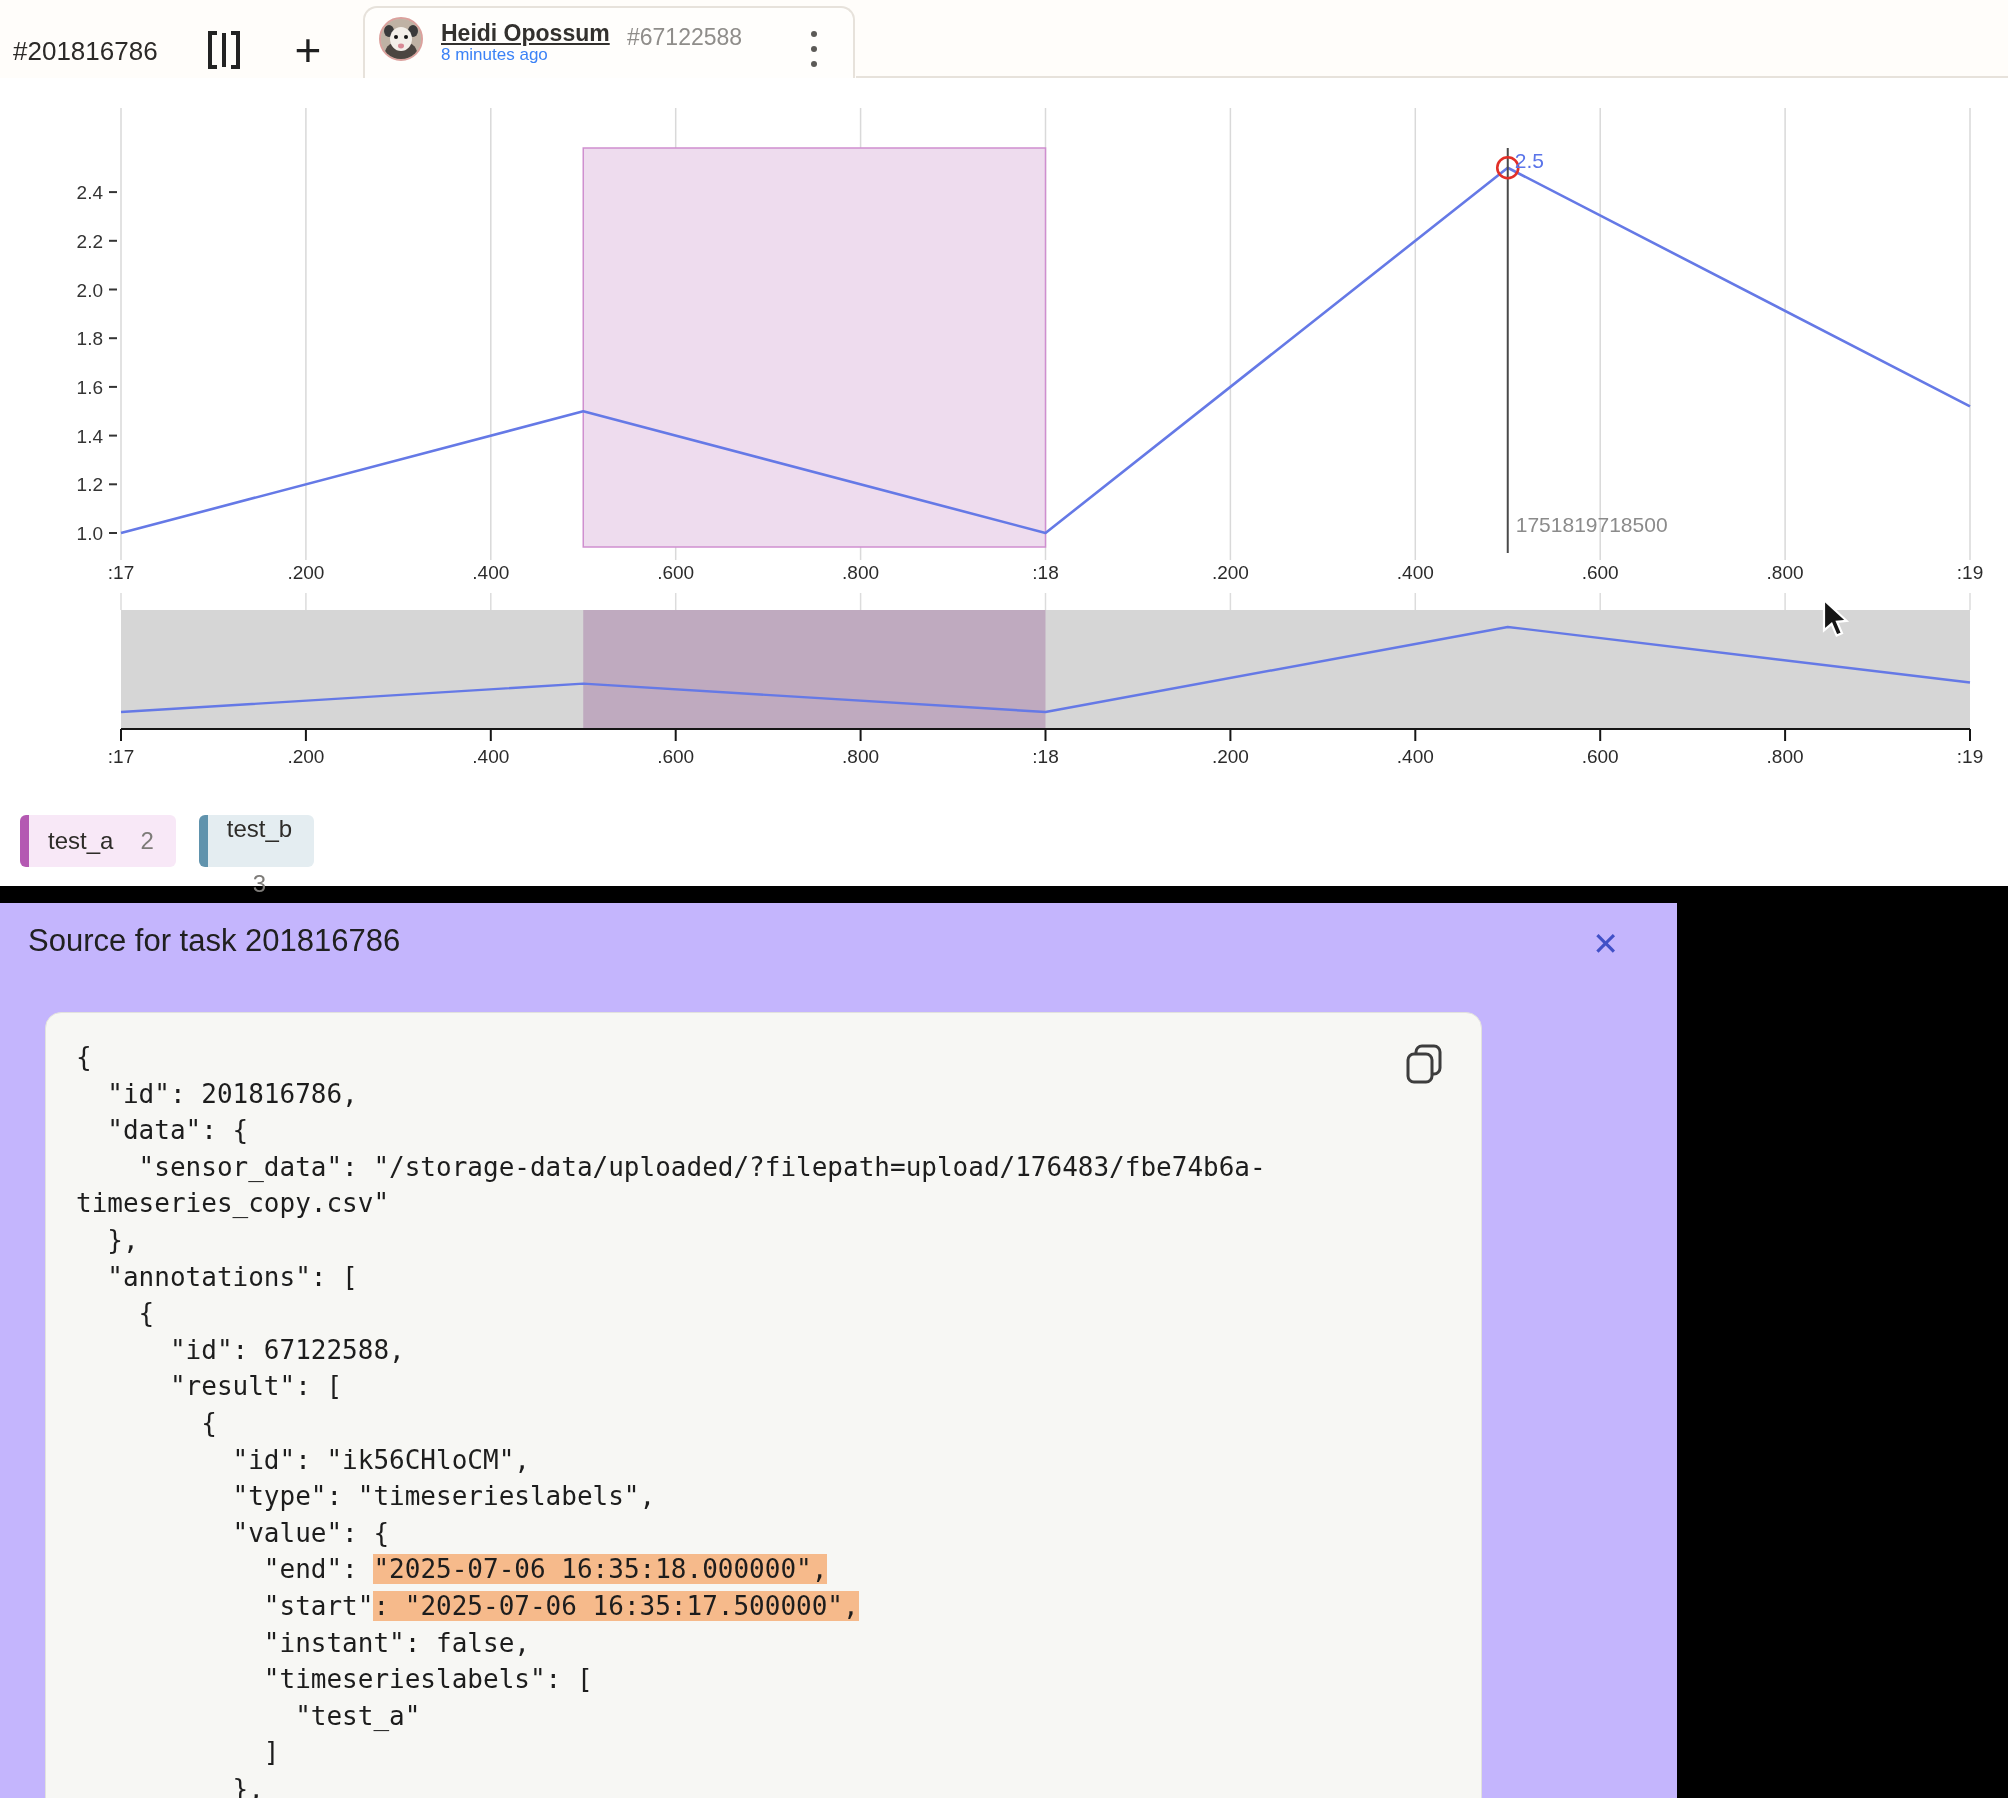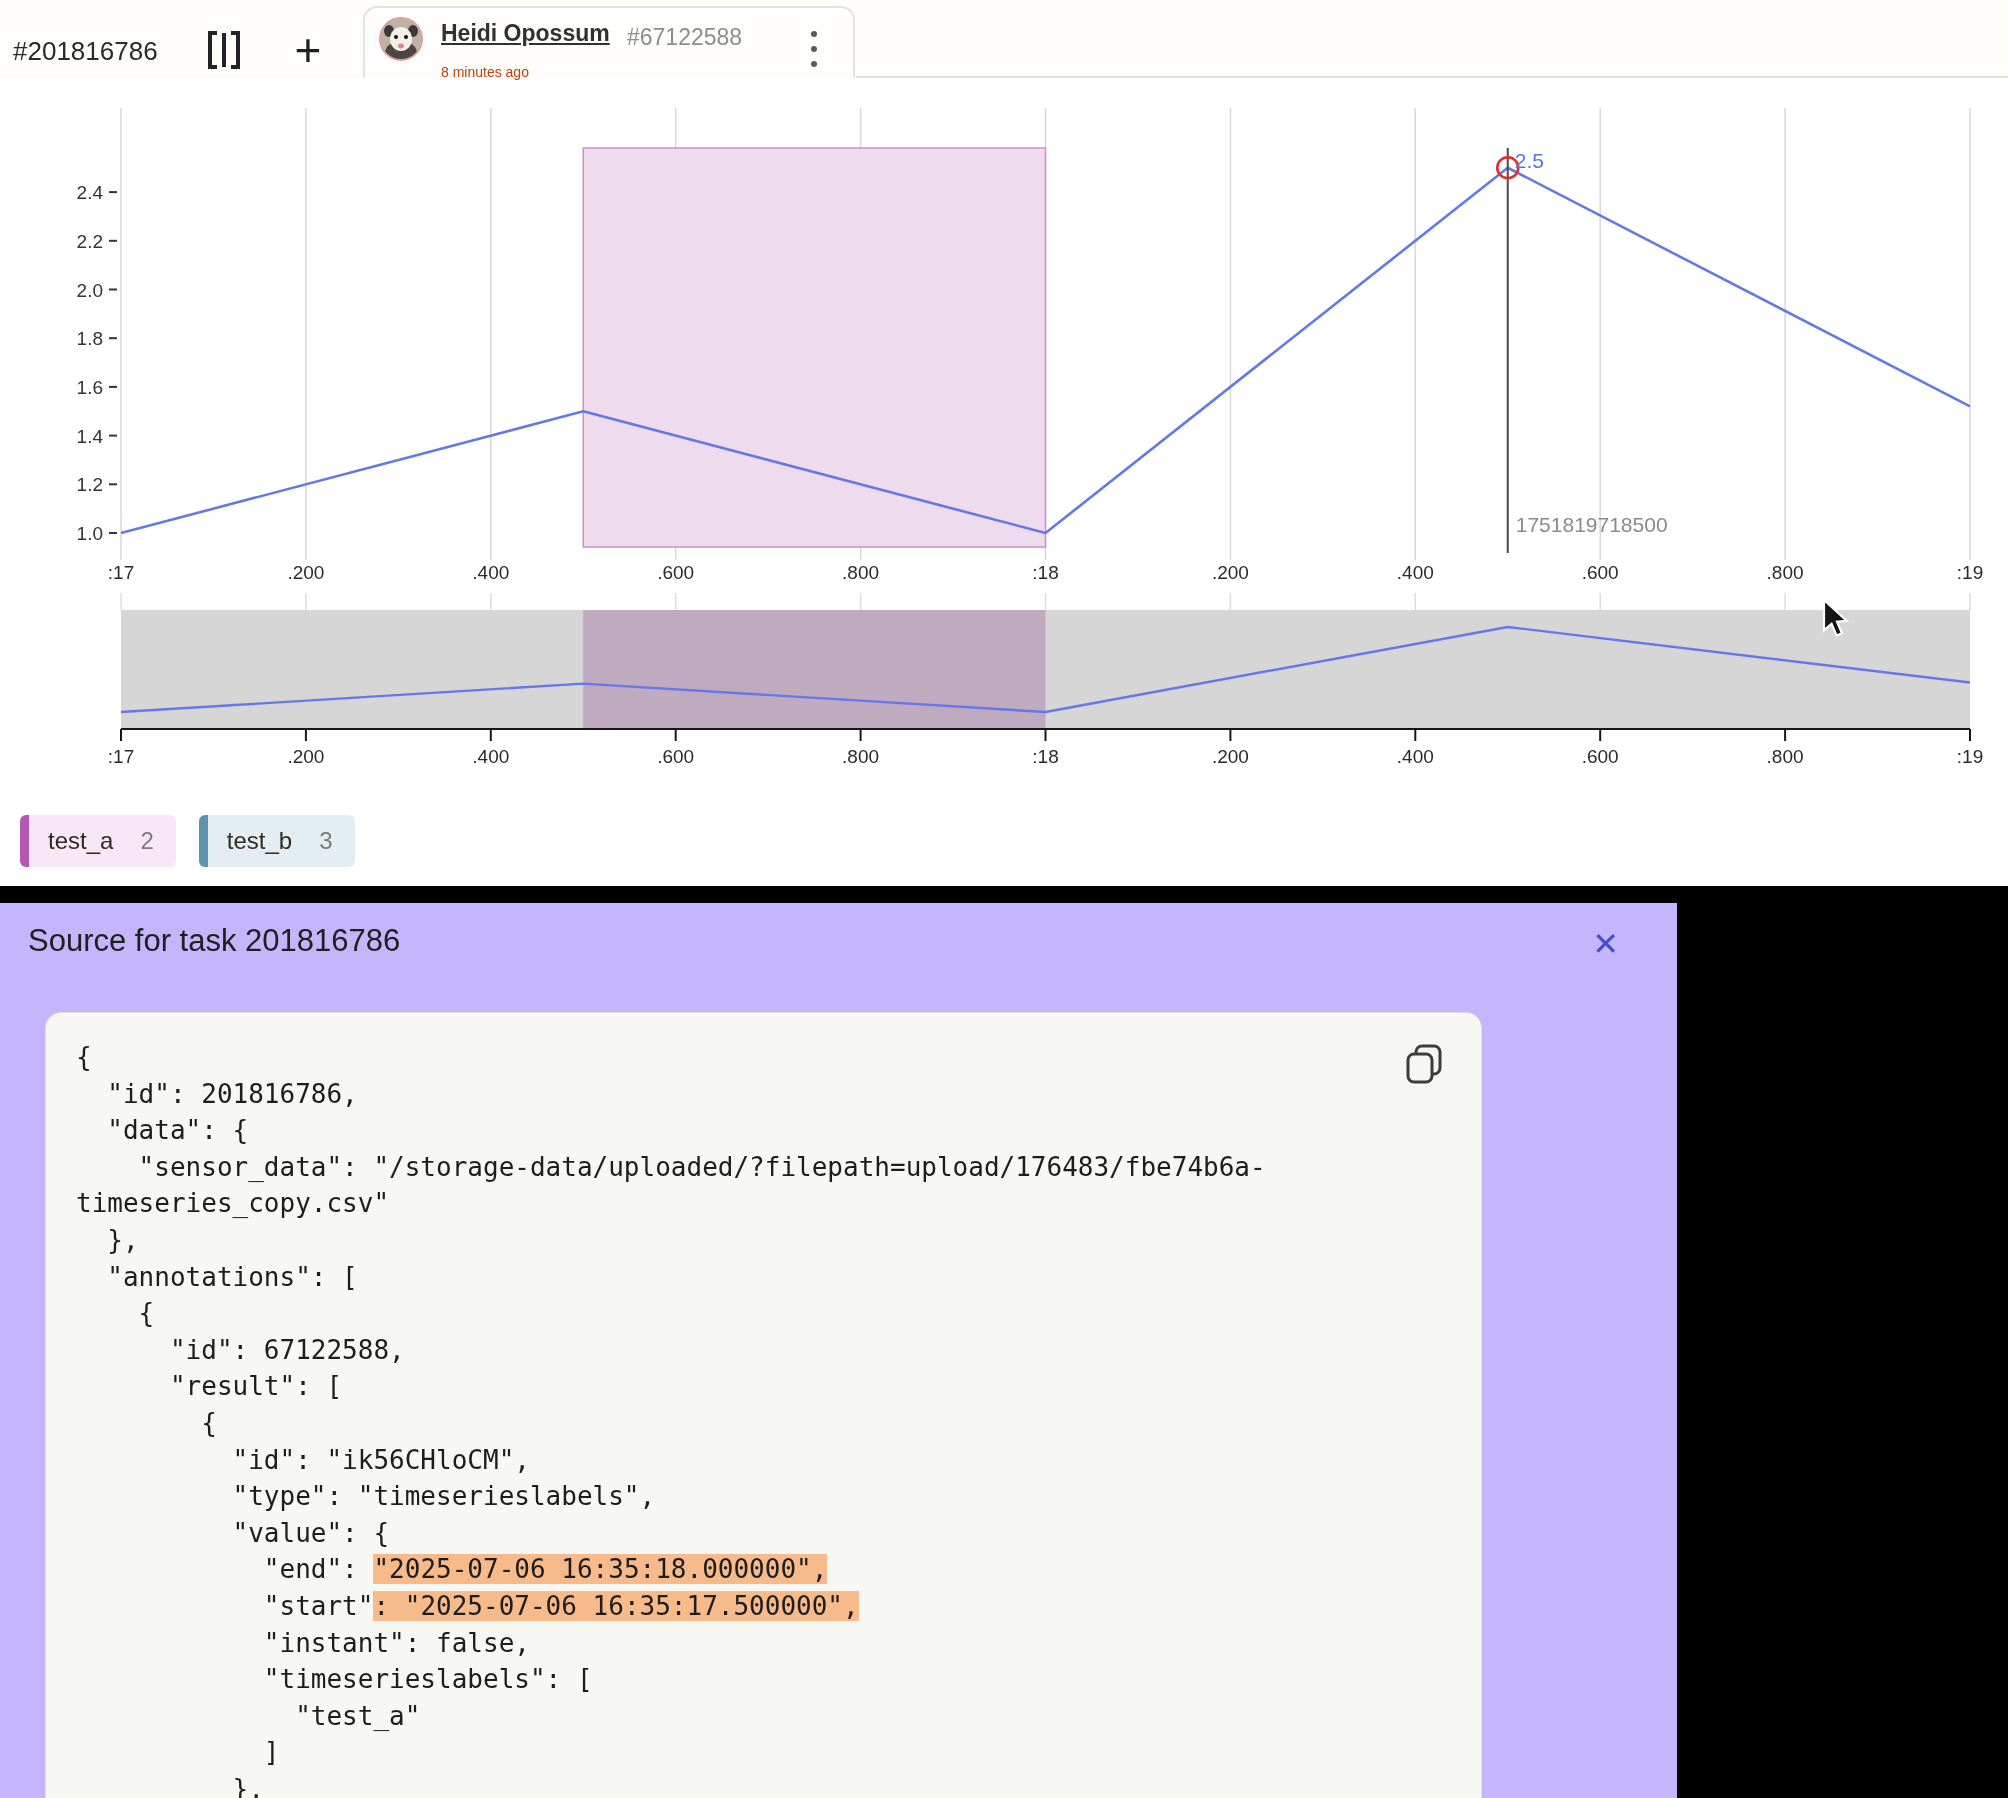--- a/index.html
+++ b/index.html
@@ -12,21 +12,21 @@
   .icon-btn{position:absolute;display:flex;align-items:center;justify-content:center;cursor:pointer;}
   .columns-btn{left:202px;top:28px;width:44px;height:44px;}
   .add-btn{left:284px;top:26px;width:48px;height:48px;font-size:46px;font-weight:300;color:#1f1f1f;line-height:44px;}
   .topbar-rule{position:absolute;left:856px;top:76px;width:1152px;height:0;border-top:2px solid #e7e2db;}
   .tab{position:absolute;left:363px;top:6px;width:492px;height:72px;background:#fffefc;
        border:2px solid #e7e2db;border-bottom:none;border-radius:14px 14px 0 0;box-sizing:border-box;}
   .avatar{position:absolute;left:14px;top:9px;width:44px;height:44px;border-radius:50%;
           border:2px solid #dba19d;overflow:hidden;box-sizing:border-box;background:#c9bcae;}
   .tab-name{position:absolute;left:76px;top:12px;font-size:23px;font-weight:700;color:#33312e;text-decoration:underline;}
   .tab-annid{position:absolute;left:262px;top:16px;font-size:23px;color:#8f8d8a;}
-  .tab-time{position:absolute;left:76px;top:56px;font-size:14px;color:#c2410c;}
+  .tab-time{position:absolute;left:76px;top:37px;font-size:17px;color:#3b82f6;}
   .kebab{position:absolute;right:34px;top:23px;width:10px;height:36px;display:flex;flex-direction:column;
          justify-content:space-between;align-items:center;cursor:pointer;}
   .kebab i{width:6px;height:6px;border-radius:50%;background:#5c5a57;}
   #chart-svg{position:absolute;left:0;top:0;}
   
   .tags{position:absolute;left:20px;top:815px;display:flex;gap:23px;}
   .tag{display:inline-flex;align-items:center;height:52px;border-radius:6px;
        padding:0 22px 0 19px;gap:27px;font-size:24px;cursor:pointer;text-align:right;}
   .tag .lbl{color:#2e2c29;}
   .tag .cnt{color:#7d7b78;}
@@ -169,21 +169,21 @@
             <i></i>
           </div>
       </div>
     </div>
 
     <div class="tags">
       <div class="tag" style="background: rgb(248, 232, 247); border-left: 9px solid rgb(180, 89, 178);">
         <span class="lbl">test_a</span>
         <span class="cnt">2</span>
       </div>
-      <div class="tag" style="background: rgb(228, 237, 241); border-left: 9px solid rgb(96, 147, 173);">
+      <div class="tag" style="background: rgb(228, 237, 241); border-left: 9px solid rgb(96, 147, 173); flex-direction: column;">
         <span class="lbl">test_b</span>
         <span class="cnt">3</span>
       </div>
     </div>
 
     <svg class="cursor" width="34" height="40" viewBox="0 0 17 20">
       <path d="M1 0 L1 15.2 L4.8 11.9 L7.3 17.8 L10 16.6 L7.5 10.9 L12.3 10.4 Z" fill="#151515" stroke="#ffffff" stroke-width="1.1"></path>
     </svg>
   </div>
 

